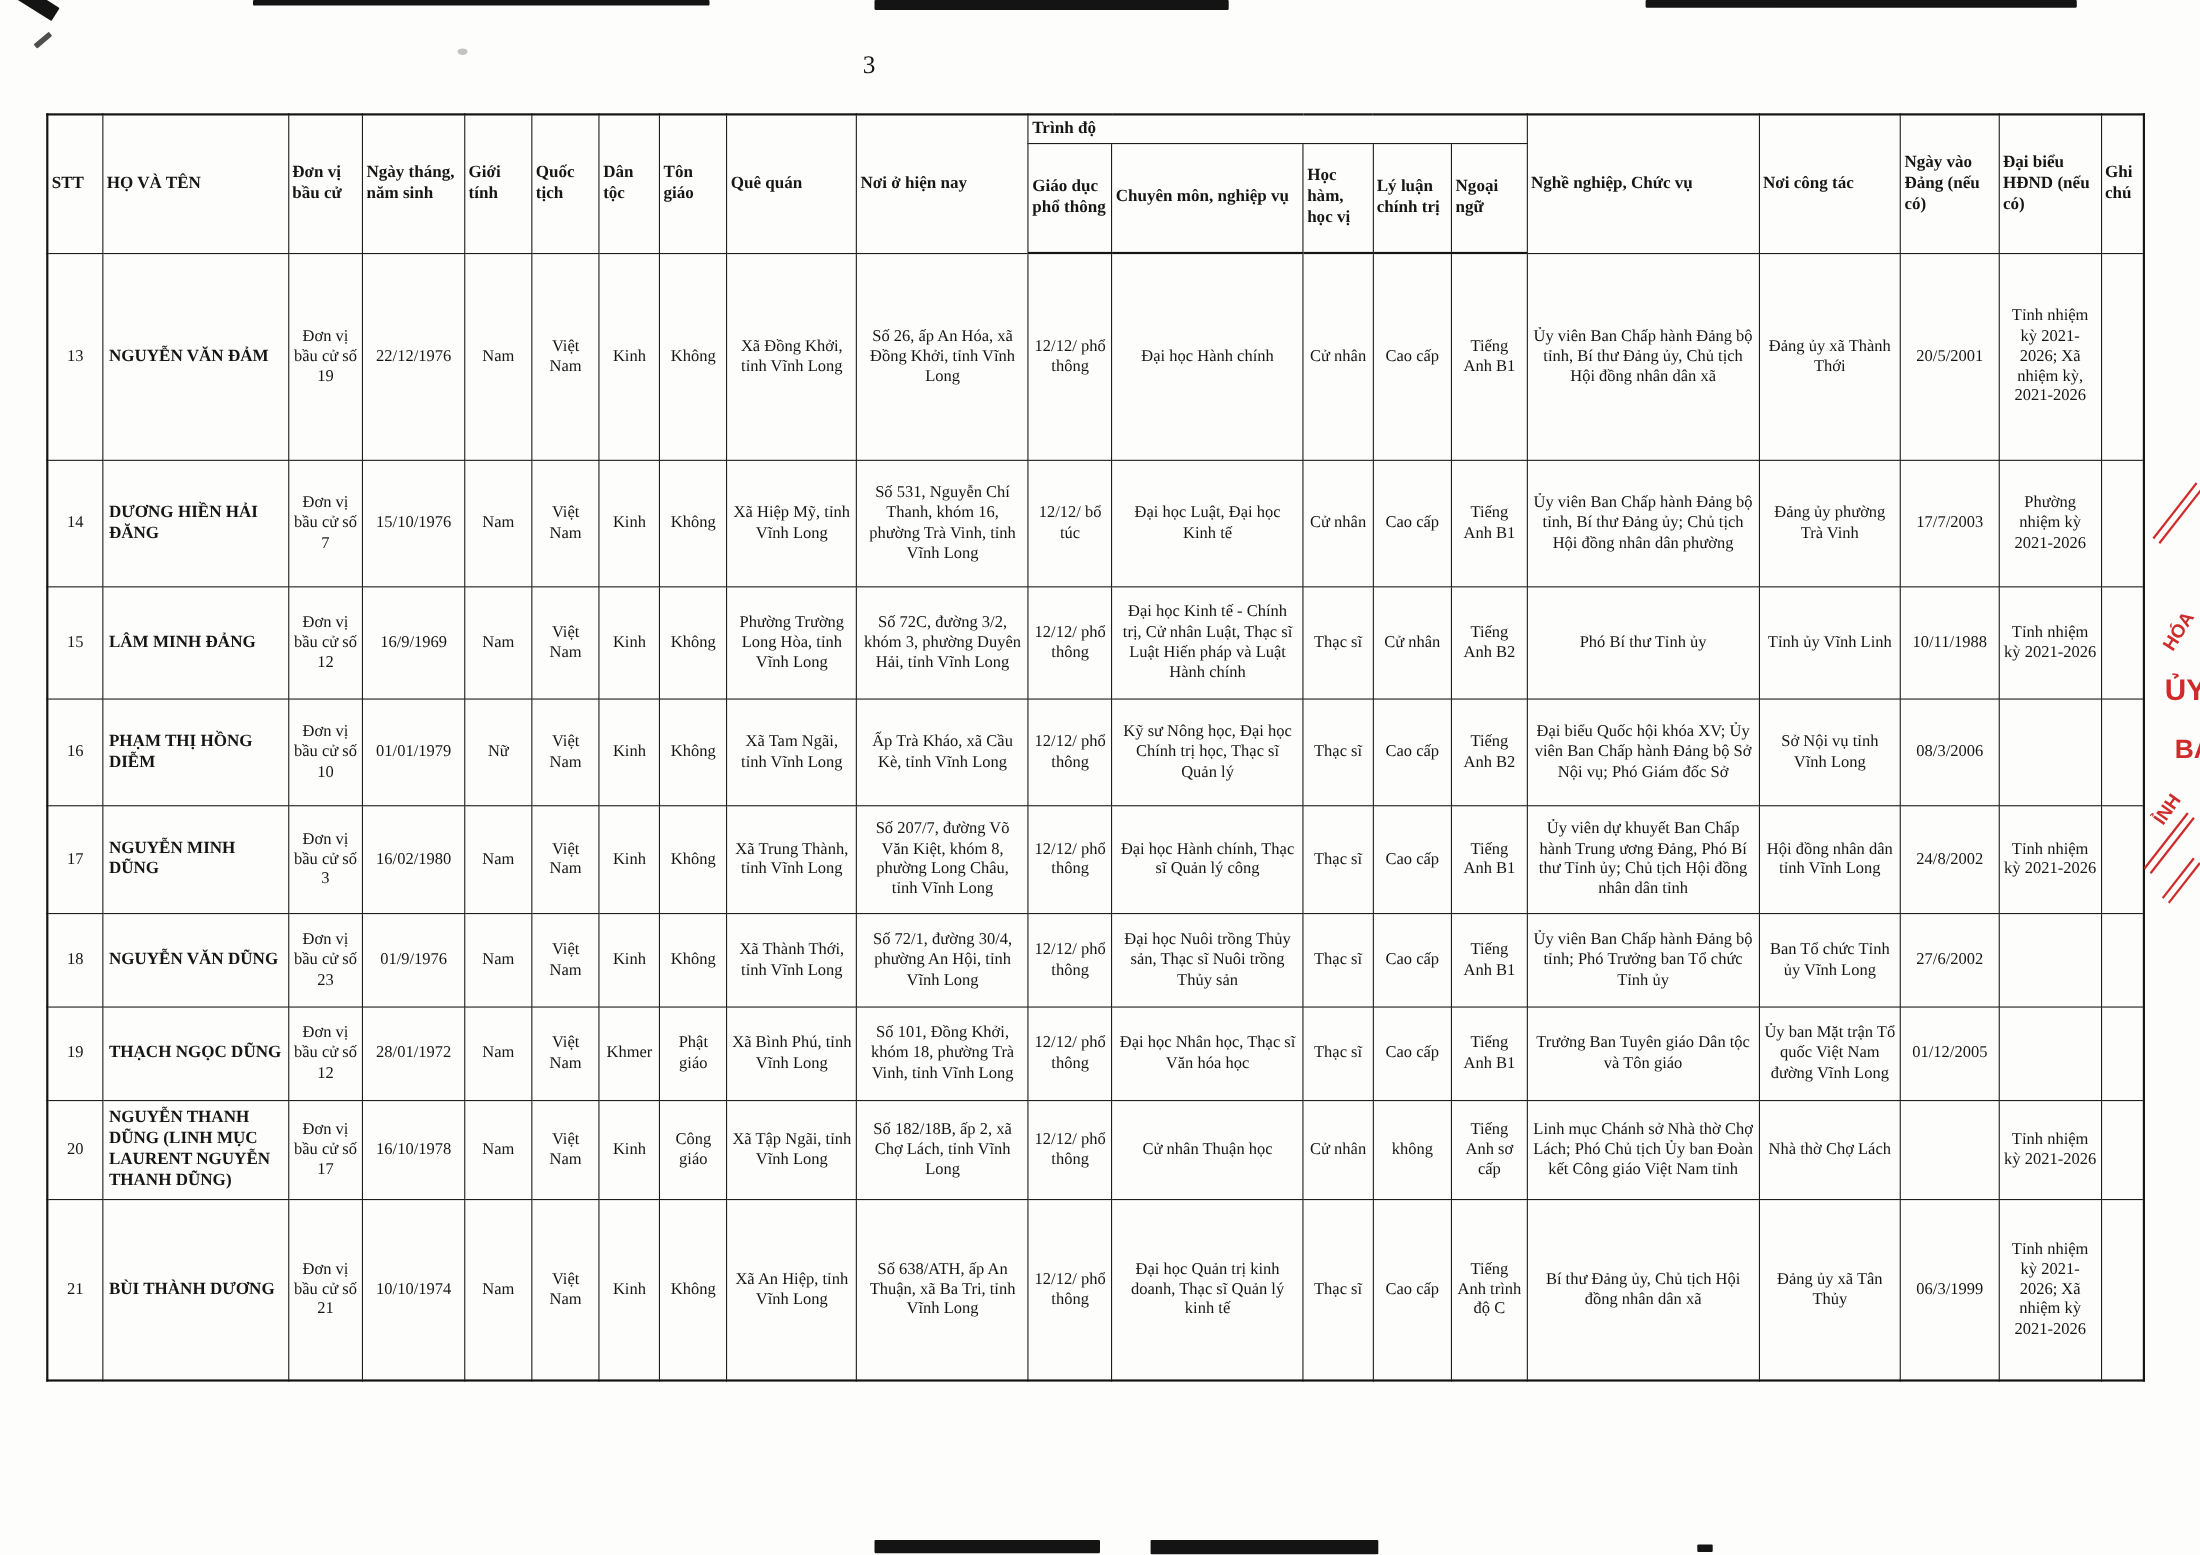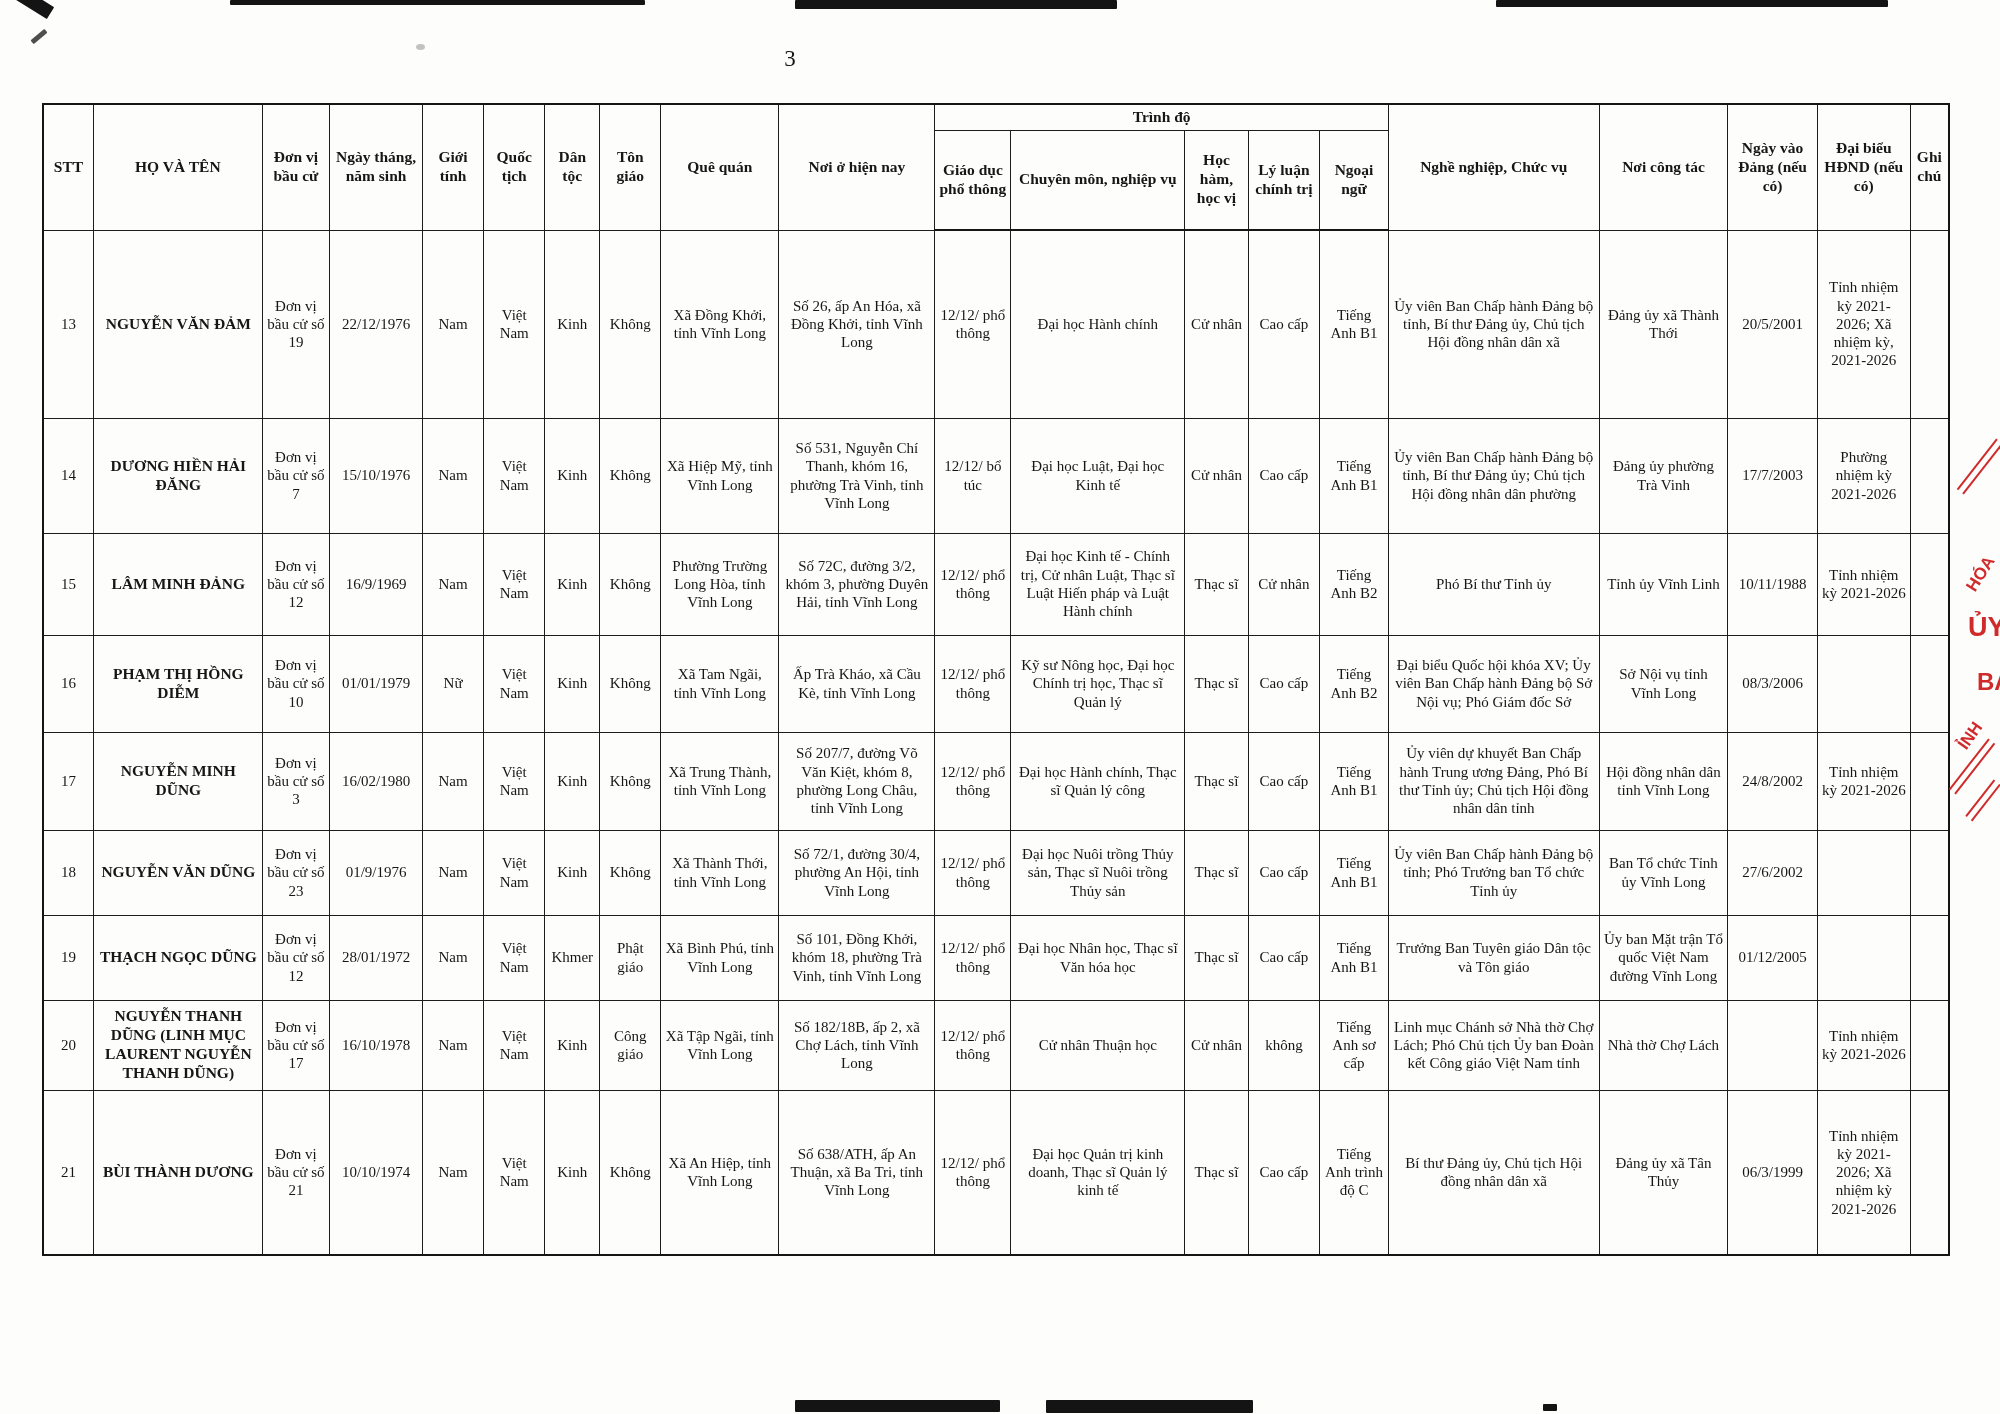--- a/index.html
+++ b/index.html
@@ -33,29 +33,29 @@
     border-collapse:collapse;table-layout:fixed;
     font-size:15px;line-height:1.22;
   }
   table.roster,table.roster th,table.roster td{
     border:1.5px solid #1d1d1d;
   }
   table.roster{border:2.5px solid #151515;}
   table.roster thead tr:last-child th{border-bottom:2.5px solid #151515;}
   table.roster th{
     font-weight:bold;font-size:15.5px;
-    padding:2px 3px;text-align:center;vertical-align:middle;
+    padding:2px 3px;text-align:left;vertical-align:middle;
     background:#fdfdfc;
   }
   table.roster td{
     padding:3px 4px;text-align:center;vertical-align:middle;
     word-wrap:break-word;
   }
   table.roster td.name-cell{
-    text-align:center;font-weight:bold;font-size:15.5px;padding-left:5px;
+    text-align:left;font-weight:bold;font-size:15.5px;padding-left:5px;
   }
   tr.group-row{height:26px;}
   tr.sub-row{height:100px;}
 
   
   .stamp{position:absolute;right:-4px;top:444px;width:70px;height:400px;color:#cf2b2b;}
   .stamp-line{position:absolute;width:64px;border-top:2.5px solid #cf2b2b;border-bottom:2.5px solid #cf2b2b;height:5px;background:transparent;}
   .sl-a{left:14px;top:18px;transform:rotate(-52deg);}
   .sl-b{left:6px;top:318px;transform:rotate(-52deg);}
   .sl-c{left:26px;top:352px;transform:rotate(-52deg);width:46px;}

